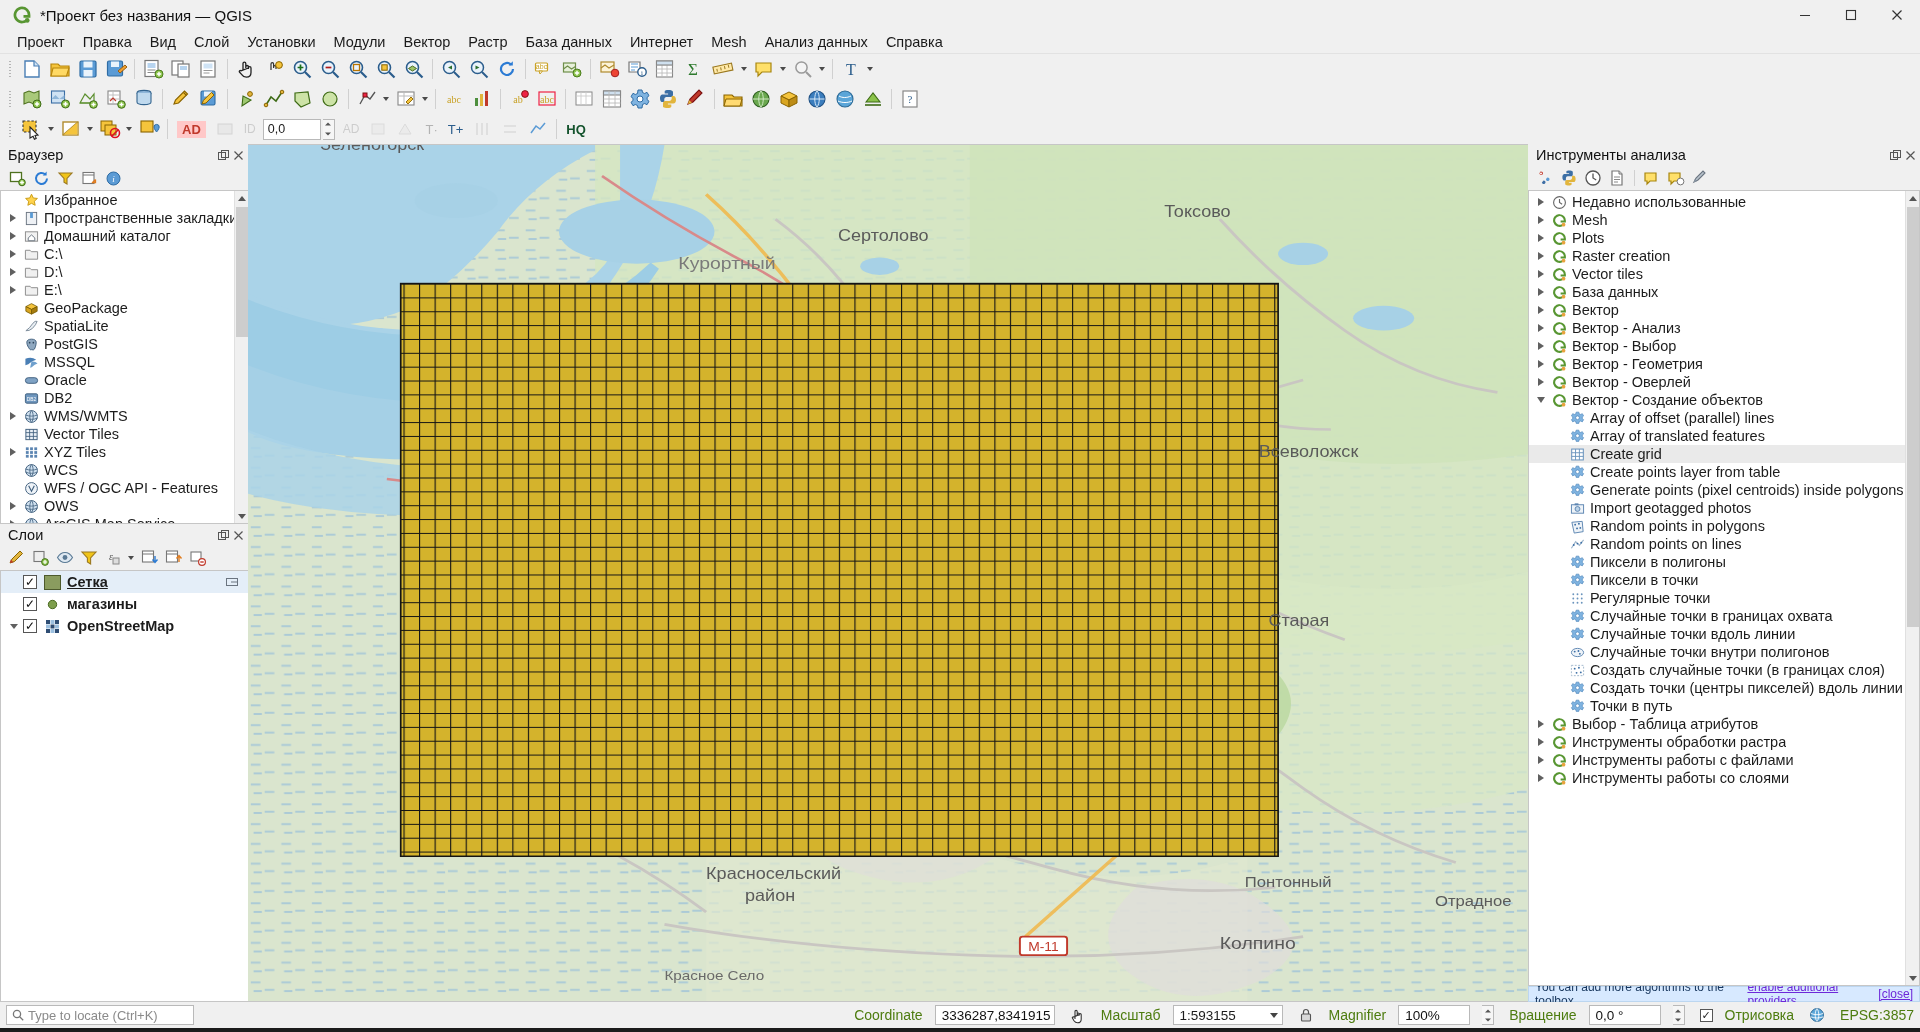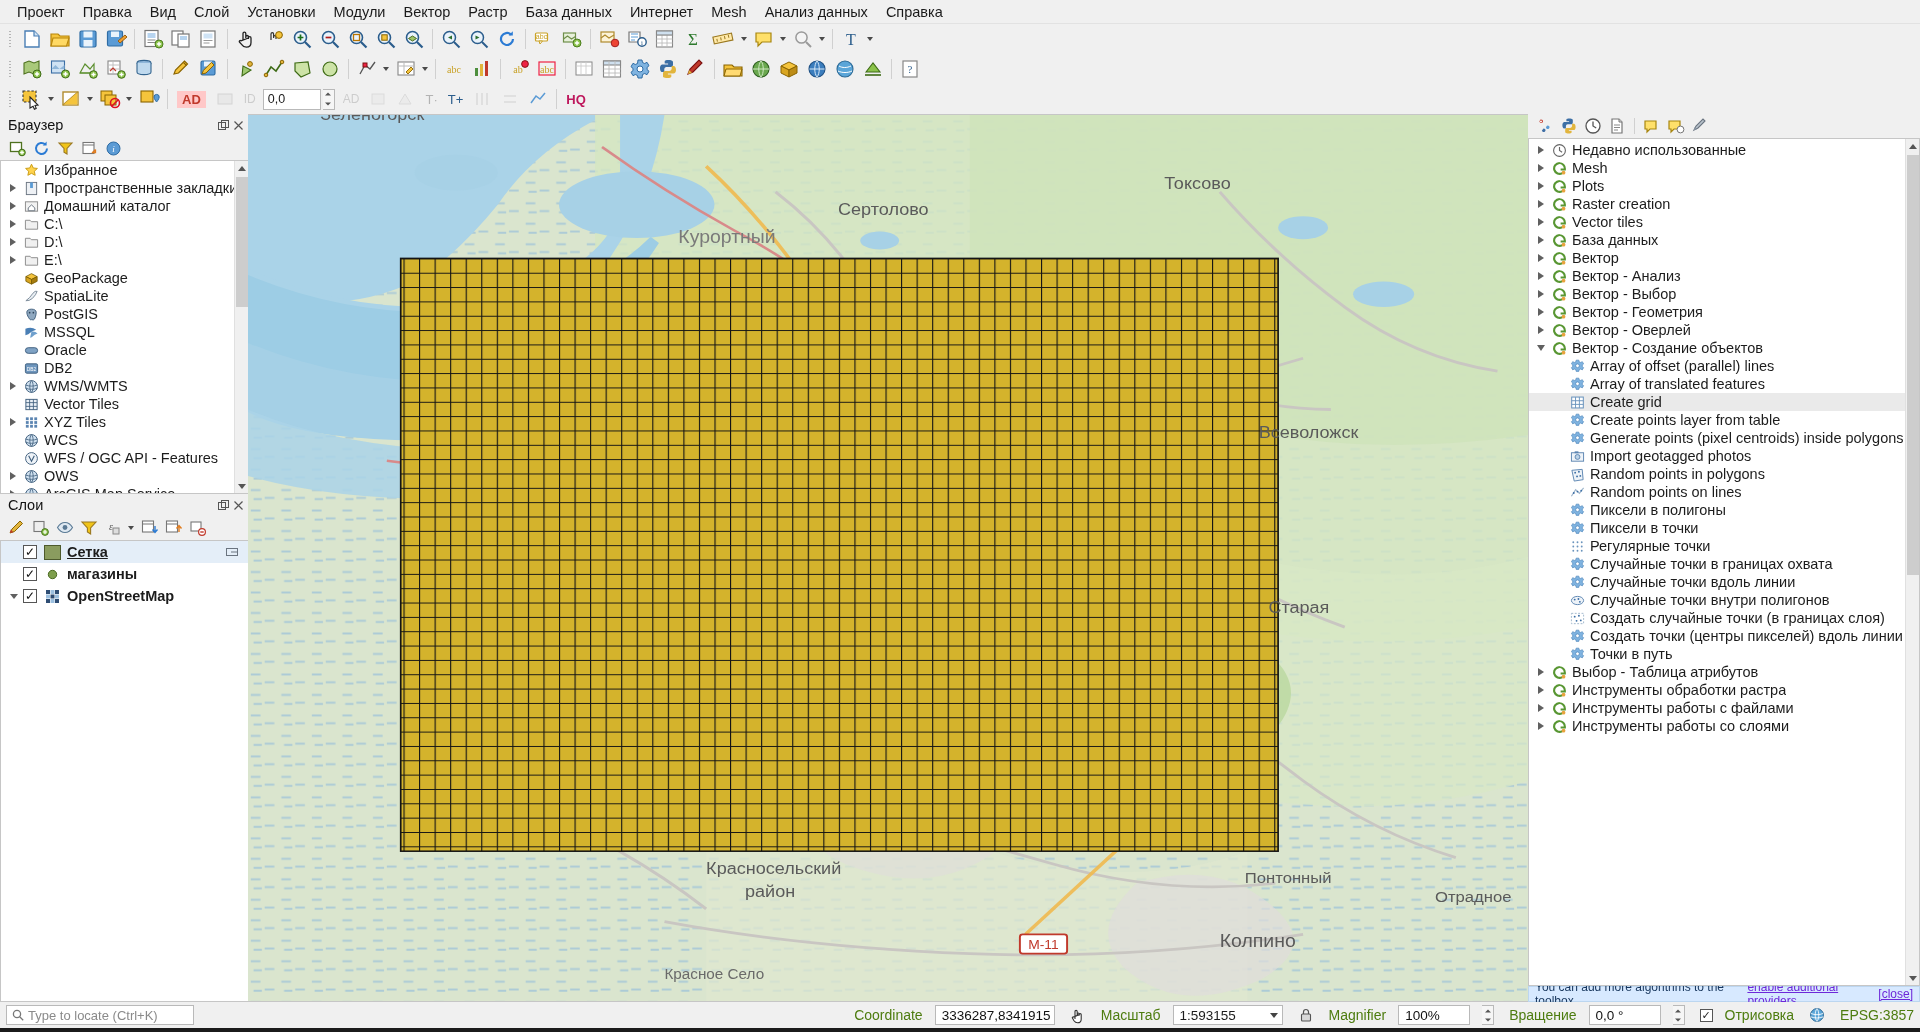--- a/index.html
+++ b/index.html
@@ -110,20 +110,47 @@
   .combo .cbtn::after{ content:""; border-left:4px solid transparent; border-right:4px solid transparent; border-top:5px solid #444; }
   .ck { width:13px; height:13px; border:1px solid #555; background:#fff; display:flex; align-items:center; justify-content:center; }
   .ck::after{ content:"✓"; font-size:11px; line-height:1; }
   .bottomstrip { height:4px; background:#1b1b1b; }
 </style>
 </head>
 <body>
 
 <div class="app">
 
+  <div class="titlebar">
+    <span class="qlogo">
+      <svg width="20" height="20" viewBox="0 0 20 20">
+        <path d="M10 1.6a8.4 8.4 0 1 0 4.3 15.6l-1.5-2.3A5.7 5.7 0 1 1 15.7 10h-4.2v2.7h6.9V10A8.4 8.4 0 0 0 10 1.6z" fill="#589632"></path>
+        <circle cx="15.2" cy="15.4" r="2.4" fill="#589632"></circle>
+      </svg>
+    </span>
+    <span class="title">*Проект без названия — QGIS</span>
+    <span class="spacer"></span>
+    <div class="winbtns">
+      <div class="winbtn">
+        <svg width="12" height="12" viewBox="0 0 12 12">
+            <rect x="1" y="6" width="10" height="1" fill="#333"></rect>
+          </svg>
+      </div>
+      <div class="winbtn">
+        <svg width="12" height="12" viewBox="0 0 12 12">
+            <rect x="1.5" y="1.5" width="9" height="9" fill="none" stroke="#333" stroke-width="1.1"></rect>
+          </svg>
+      </div>
+      <div class="winbtn close">
+        <svg width="12" height="12" viewBox="0 0 12 12">
+            <path d="M1.5 1.5 L10.5 10.5 M10.5 1.5 L1.5 10.5" stroke="#333" stroke-width="1.2"></path>
+          </svg>
+      </div>
+    </div>
+  </div>
 
   <div class="menubar">
     <div class="menuitem">Проект</div>
     <div class="menuitem">Правка</div>
     <div class="menuitem">Вид</div>
     <div class="menuitem">Слой</div>
     <div class="menuitem">Установки</div>
     <div class="menuitem">Модули</div>
     <div class="menuitem">Вектор</div>
     <div class="menuitem">Растр</div>
@@ -610,21 +637,21 @@
             <path d="M5 8h12M5 14h12" stroke="#bbb" stroke-width="1.6"></path>
           </svg>
       </div>
       <div class="tbtn">
         <svg width="22" height="22" viewBox="0 0 22 22">
             <path d="M4 15l5-7 4 3 5-6" fill="none" stroke="#5b9bd5" stroke-width="1.5"></path>
           </svg>
       </div>
       <span class="sep"></span>
       <div class="tbtn wide">
-        <span style="font-size:13px;font-weight:bold;color:#be185d;">HQ</span>
+        <span style="font-size:13px;font-weight:bold;color:#14532d;">HQ</span>
       </div>
     </div>
   </div>
 
   <div class="main">
 
     <div class="panel" style="width:248px; flex:0 0 248px;">
 
       <div style="display:flex;flex-direction:column;height:380px;">
         <div class="panel-head">
@@ -1106,20 +1133,34 @@
 
           <g>
             <rect x="556" y="640" width="34" height="15" rx="2" fill="#fff" stroke="#c0392b" stroke-width="1.4"></rect>
             <text id="shieldtext" x="573" y="651.5" font-size="10" text-anchor="middle" fill="#c0392b" font-family="Liberation Sans, sans-serif">М-11</text>
           </g>
         </svg>
       </div>
     </div>
 
     <div class="toolbox">
+      <div class="panel-head">
+        <span class="ttl">Инструменты анализа</span>
+        <span class="pbtn">
+          <svg width="11" height="11" viewBox="0 0 11 11">
+              <rect x="0.5" y="2.5" width="7" height="7" fill="none" stroke="#555" stroke-width="1"></rect>
+              <rect x="3.5" y="0.5" width="7" height="7" fill="none" stroke="#555" stroke-width="1"></rect>
+            </svg>
+        </span>
+        <span class="pbtn">
+          <svg width="11" height="11" viewBox="0 0 11 11">
+              <path d="M1.5 1.5l8 8M9.5 1.5l-8 8" stroke="#555" stroke-width="1.2"></path>
+            </svg>
+        </span>
+      </div>
       <div class="panel-tools">
         <span class="ptool">
           <svg width="18" height="18" viewBox="0 0 18 18">
               <path d="M5 2.5 6.6 3l.4 1.7-1 1.4-1.7-.2-.9-1.5.8-1.6z" fill="#c0392b"></path>
               <circle cx="5" cy="4.4" r="1" fill="#fff"></circle>
               <path d="M11.5 8.5l1.7.6.3 1.7-1 1.3-1.7-.2-.9-1.4.8-1.6z" fill="#5b9bd5"></path>
               <path d="M7.5 11.5l1.7.6.3 1.7-1 1.3-1.7-.2-.9-1.4z" fill="#3f6fa5"></path>
             </svg>
         </span>
         <span class="ptool">

